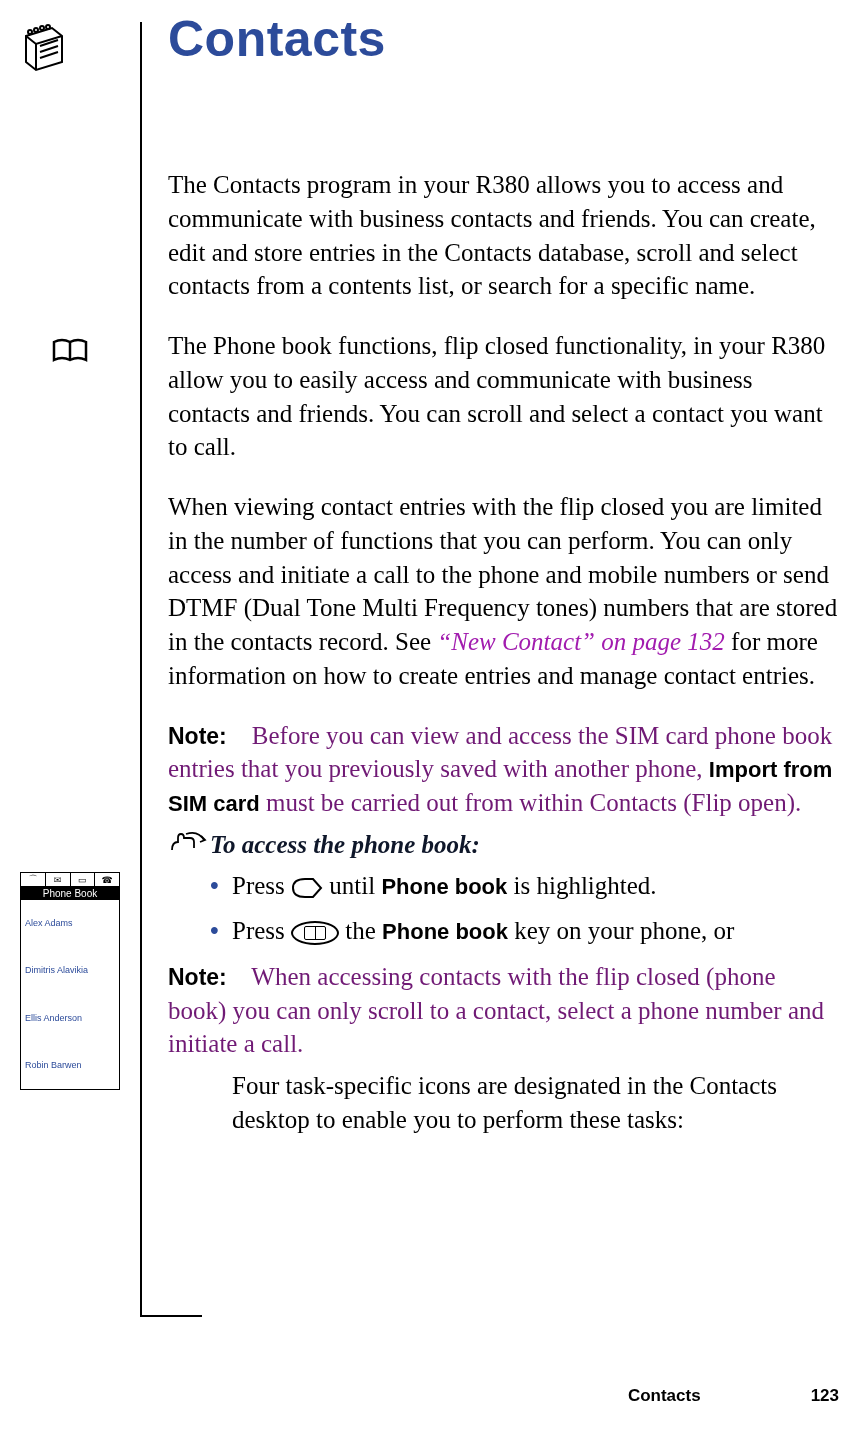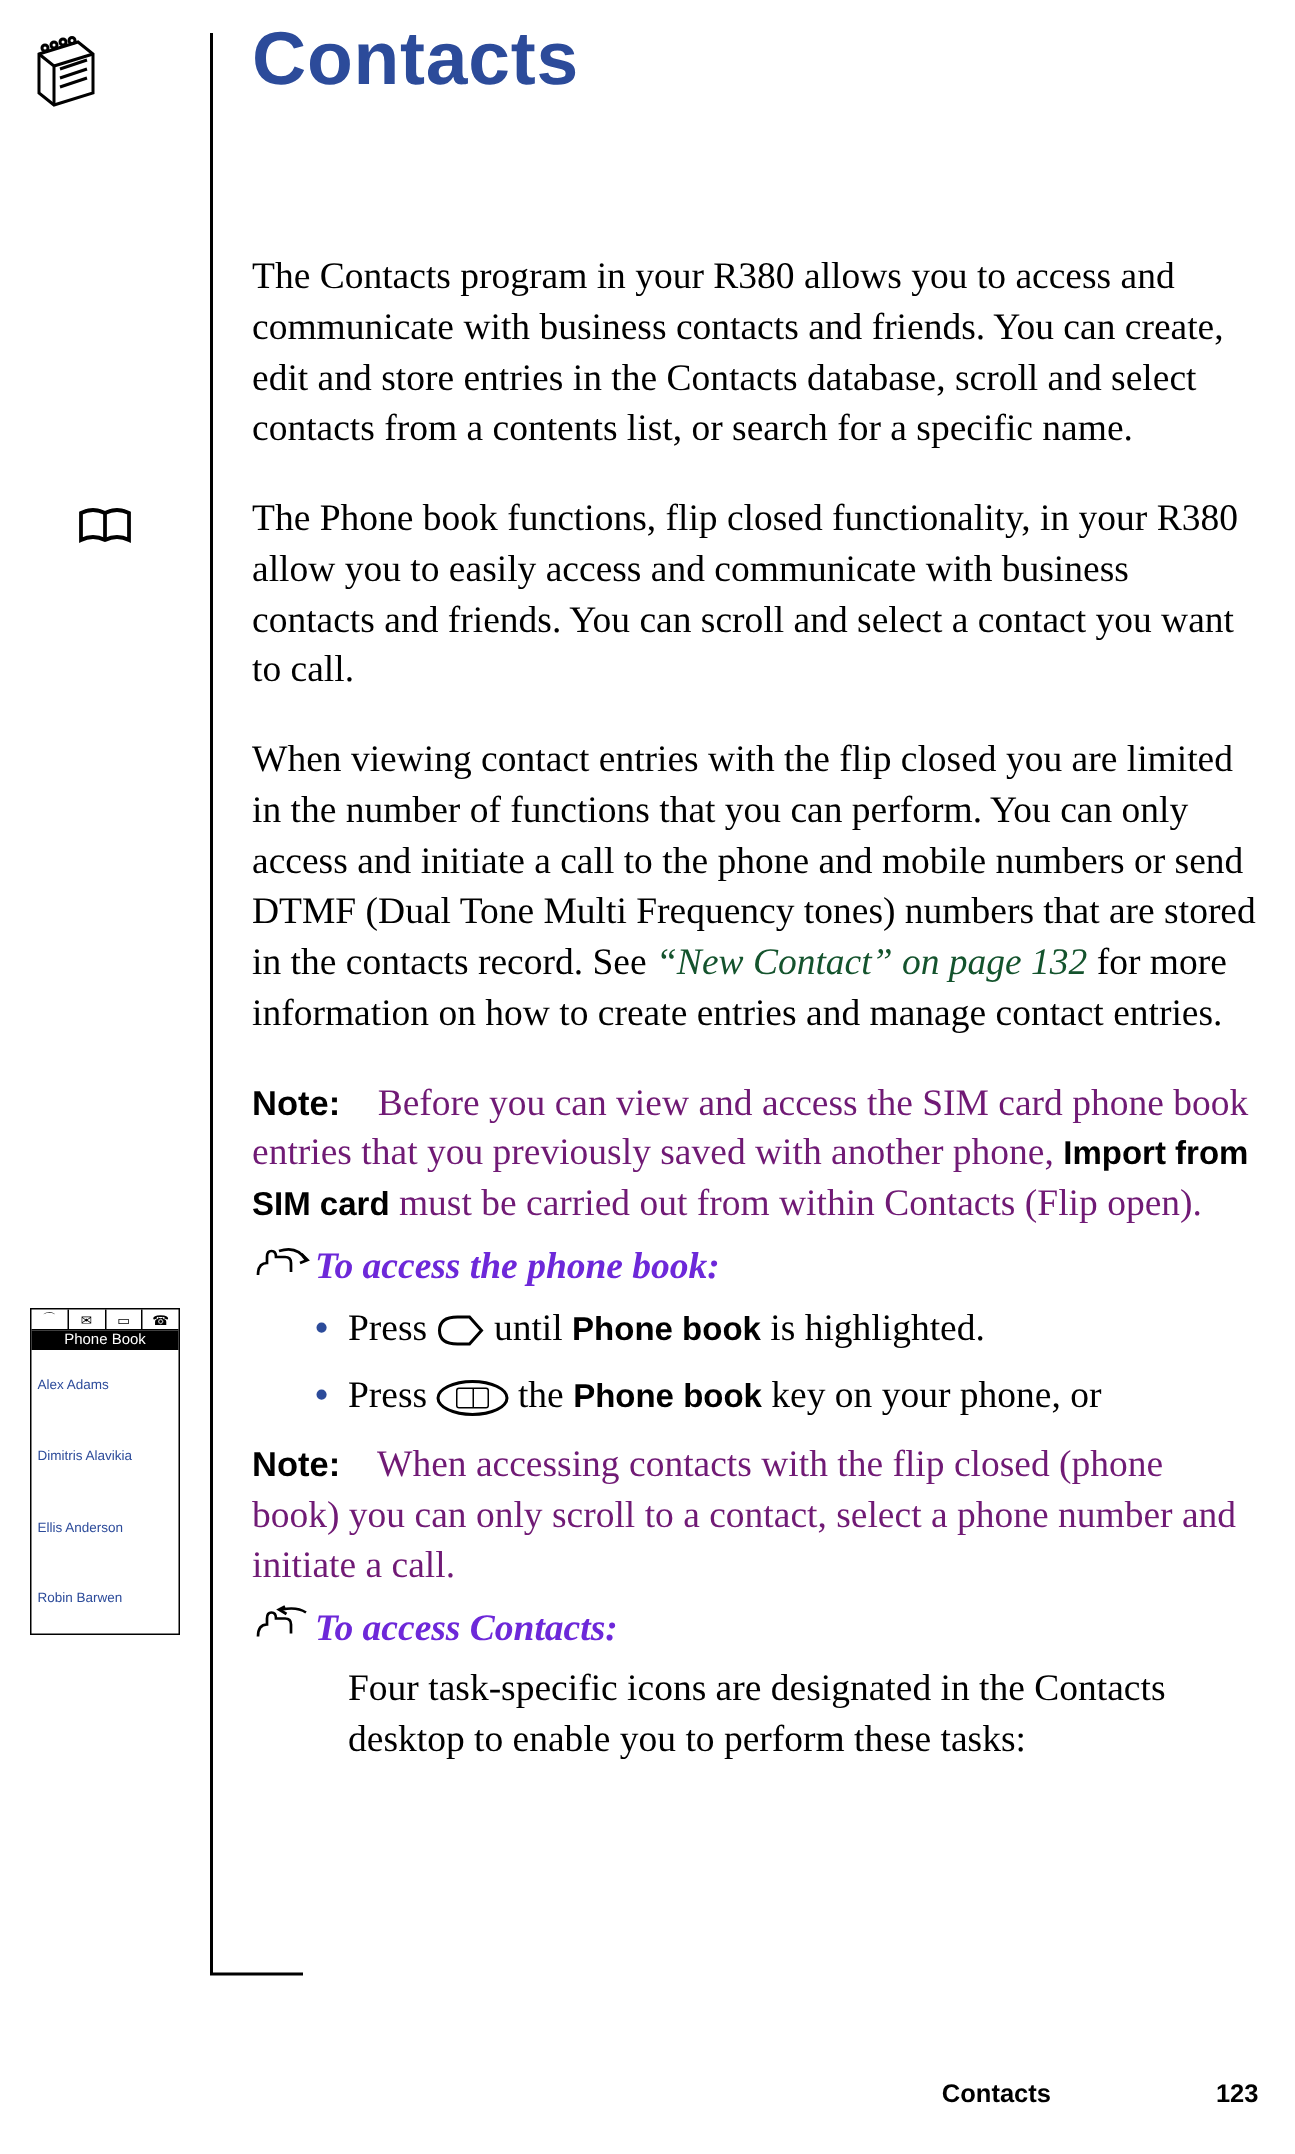--- a/index.html
+++ b/index.html
@@ -68,39 +68,39 @@
     .note-label {
       font-family: Arial, Helvetica, sans-serif;
       font-weight: bold;
       font-size: 23px;
     }
     .italic-blue {
       color: #701a75;
     }
     .italic-black {
       font-style: italic;
-      color: #14532d;
+      color: #a21caf;
     }
     .bold-sans {
       font-family: Arial, Helvetica, sans-serif;
       font-weight: bold;
       font-size: 22px;
     }
     .task-head {
       display: flex;
       align-items: center;
       gap: 2px;
       margin-bottom: 6px;
     }
     .task-head-text {
       font-family: 'Adobe Garamond Pro', Garamond, Georgia, serif;
       font-size: 25px;
       font-style: italic;
       font-weight: bold;
-      color: #6d28d9;
+      color: #0f172a;
     }
     .bullet-list {
       list-style: none;
       padding-left: 42px;
       margin-bottom: 12px;
     }
     .bullet-list li {
       font-size: 25px;
       line-height: 1.4;
       font-family: 'Adobe Garamond Pro', Garamond, Georgia, serif;
@@ -335,30 +335,20 @@
         <span> the </span><span class="bold-sans">Phone book</span><span> key on your phone, or</span>
       </li>
     </ul>
 
     <p class="note-p">
       <span class="note-label">Note:</span>
       <span>&nbsp;&nbsp;</span>
       <span class="italic-blue">When accessing contacts with the flip closed (phone book) you can only scroll to a contact, select a phone number and initiate a call.</span>
     </p>
 
-    <div class="task-head">
-      <svg class="task-icon-svg" viewBox="0 0 40 34">
-        <g fill="none" stroke="#000" stroke-width="1.8">
-          <path d="M4 22 Q4 14 10 14 L10 10 Q10 6 13 6 Q16 6 16 10 L22 10 Q26 10 26 14 L26 20"></path>
-          <path d="M36 6 Q30 2 20 4"></path>
-          <path d="M22 2 L18 4 L23 7"></path>
-        </g>
-      </svg>
-      <span class="task-head-text">To access Contacts:</span>
-    </div>
 
 
     <p class="sub-para">Four task-specific icons are designated in the Contacts desktop to enable you to perform these tasks:</p>
 
   </div>
 
   <div class="footer">
     <span class="section">Contacts</span>
     <span class="pagenum">123</span>
   </div>

